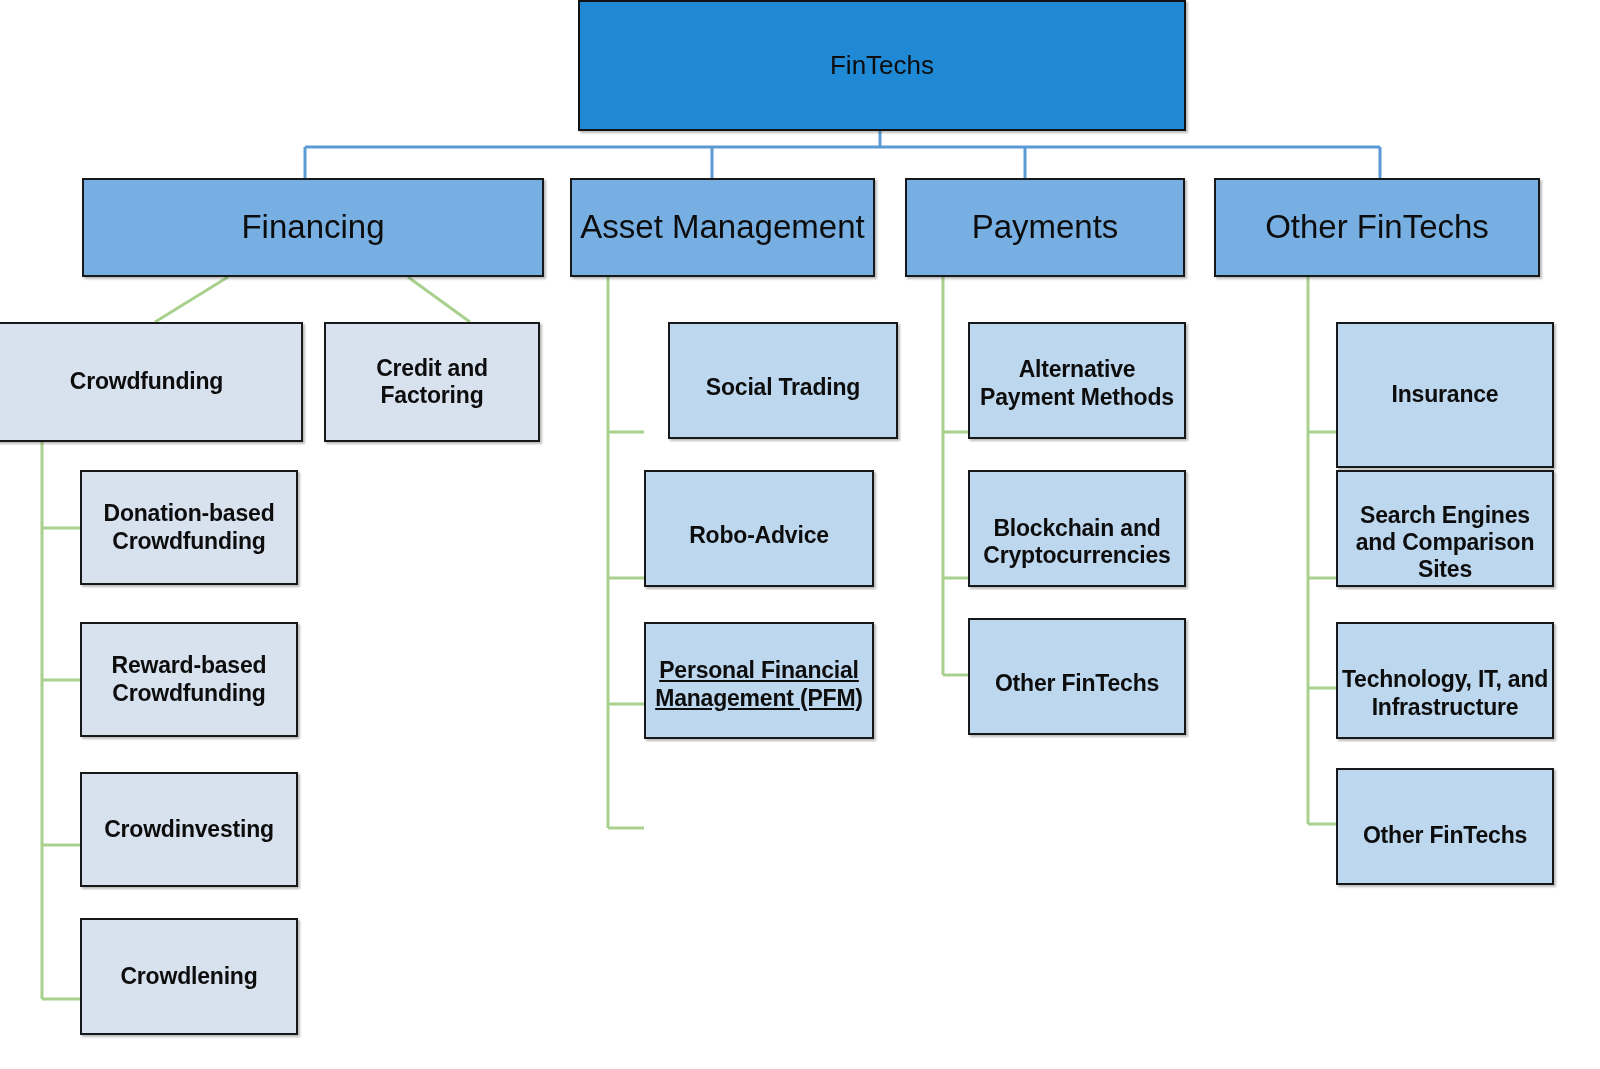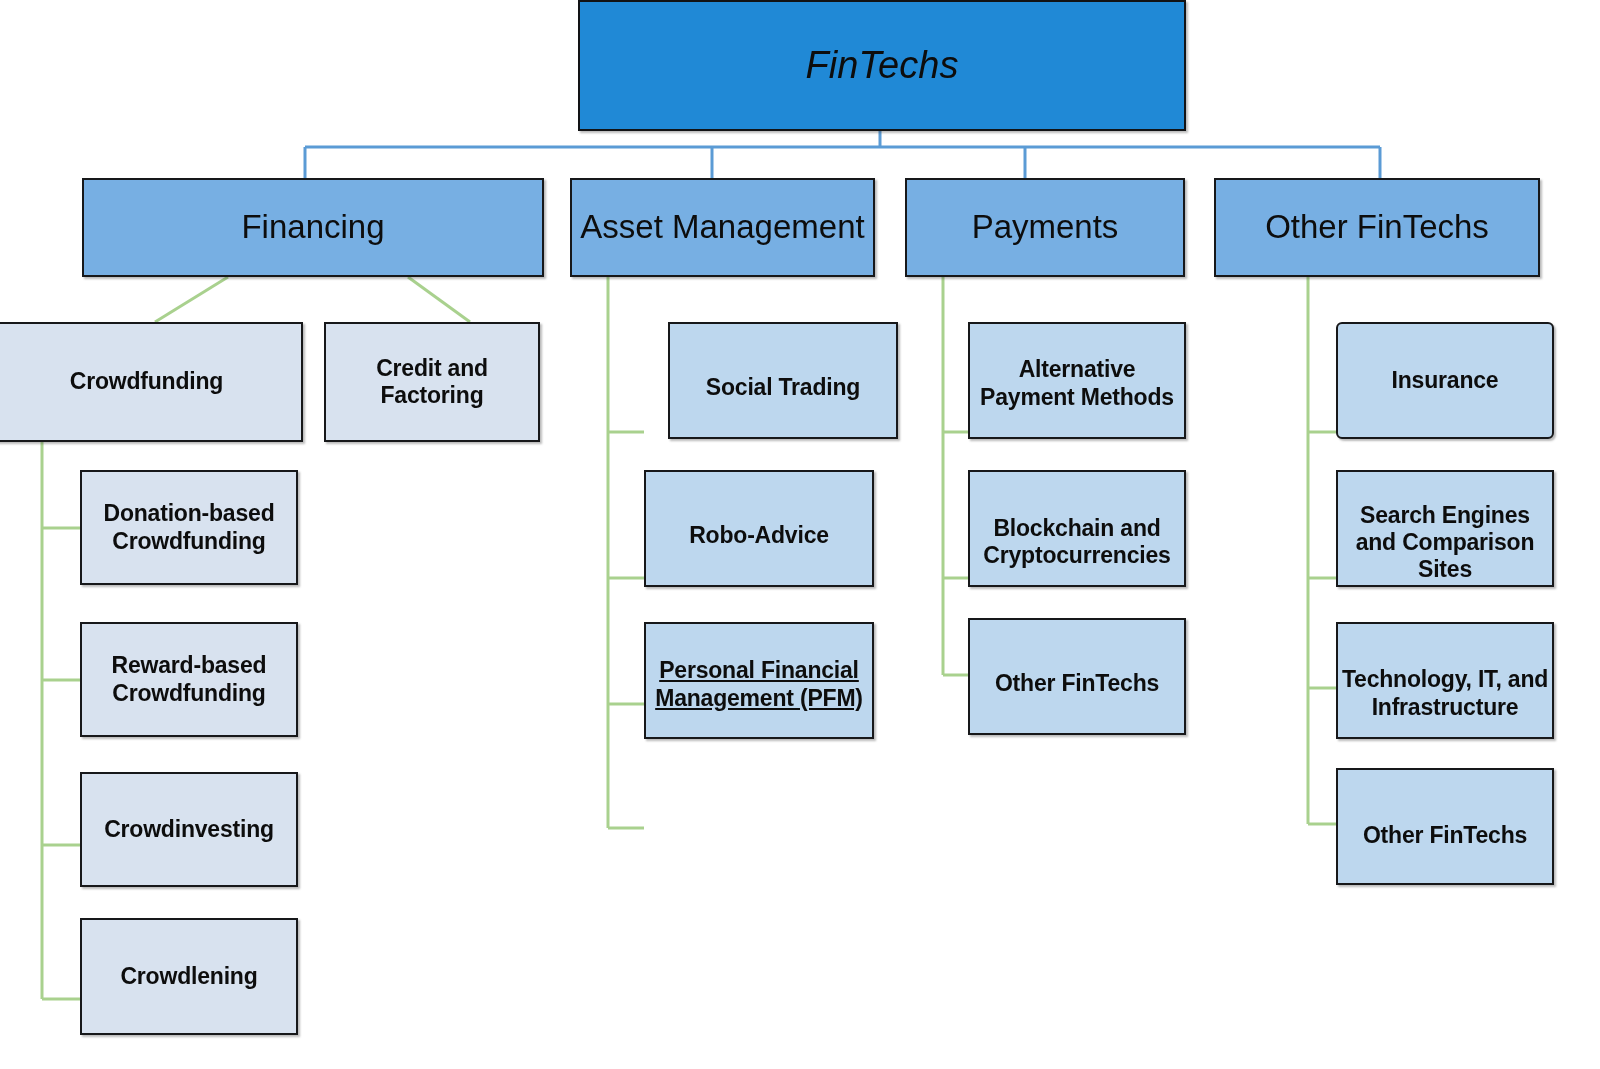--- a/index.html
+++ b/index.html
@@ -33,23 +33,22 @@
     text-align: center;
     color: #0d0d0d;
     line-height: 1.18;
     box-shadow: 2px 2px 2px rgba(60,60,60,0.35);
     z-index: 2;
   }
   .node span { display: block; padding: 0 6px; }
 
   .lvl-root {
     background: #2089d6;
-    font-size: 38px;
+    font-size: 26px;
     border-color: #121315;
-    font-style: italic;
   }
   .lvl-2 {
     background: #77afe3;
     font-size: 33px;
   }
   .lvl-3 {
     background: #bdd7ee;
     font-size: 23px;
     font-weight: 600;
     letter-spacing: -0.2px;
@@ -175,21 +174,21 @@
   </div>
 
   <div class="node lvl-3 clip-text" style="left:968px; top:470px; width:218px; height:117px;">
     <span style="margin-top:27px; padding:0 12px;">Blockchain and Cryptocurrencies</span>
   </div>
 
   <div class="node lvl-3" style="left:968px; top:618px; width:218px; height:117px;">
     <span style="margin-top:14px;">Other FinTechs</span>
   </div>
 
-  <div class="node lvl-3" style="left:1336px; top:322px; width:218px; height:117px;border-radius:6px;">
+  <div class="node lvl-3" style="left:1336px; top:322px; width:218px; height:146px;">
     <span>Insurance</span>
   </div>
 
   <div class="node lvl-3 clip-text" style="left:1336px; top:470px; width:218px; height:117px;">
     <span style="margin-top:28px; padding:0 2px;">Search Engines and Comparison Sites</span>
   </div>
 
   <div class="node lvl-3 clip-text" style="left:1336px; top:622px; width:218px; height:117px;">
     <span style="margin-top:26px; padding:0 2px;">Technology, IT, and Infrastructure</span>
   </div>

